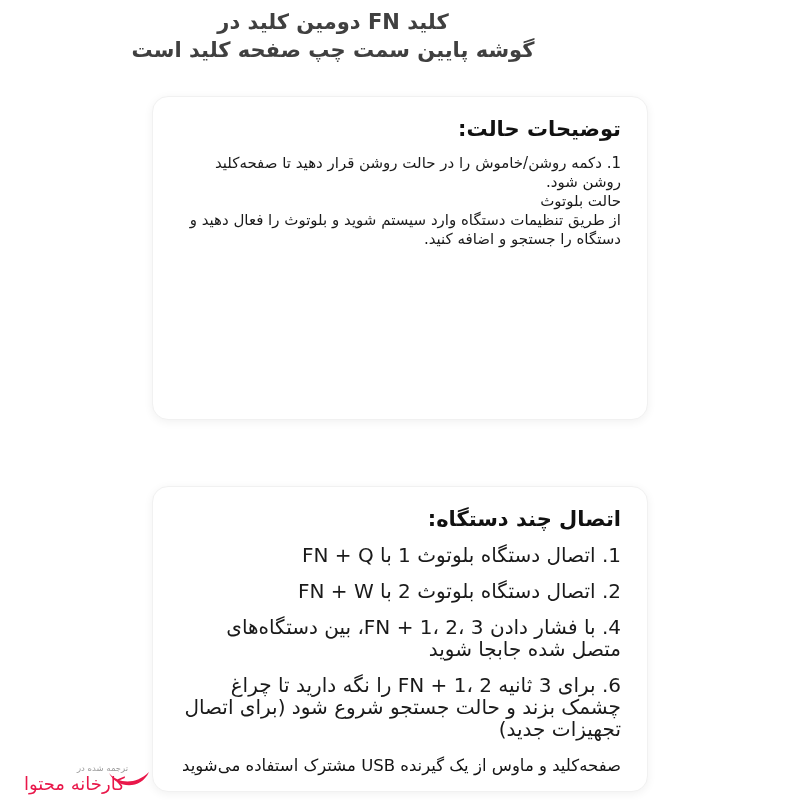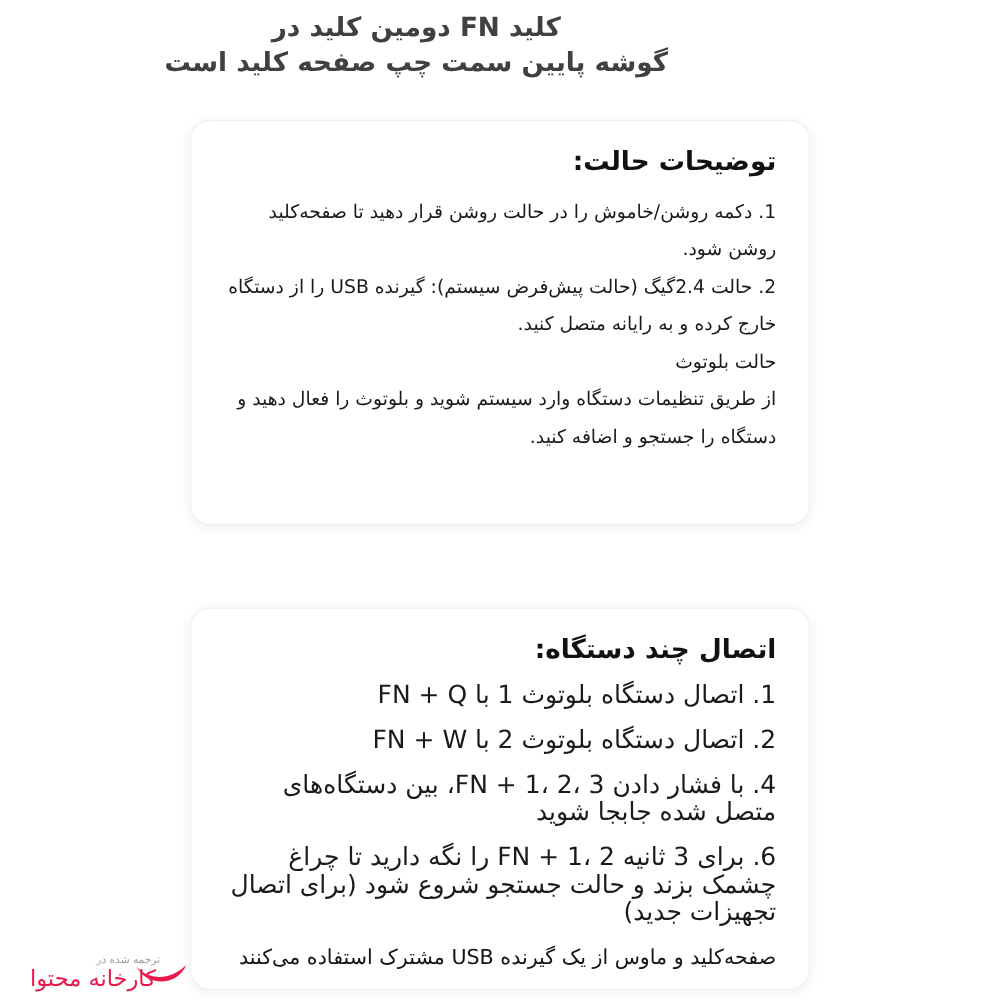--- a/index.html
+++ b/index.html
@@ -25,21 +25,21 @@
     box-shadow:0 2px 10px rgba(0,0,0,0.06);
     padding:20px 26px;
   }
   .card-connection { top:96px;  height:324px; }
   .card-multidevice { top:486px; height:306px; }
   .card h2 {
     font-size:21px; font-weight:bold; color:#111111;
     margin-bottom:13px;
   }
   .card-connection p {
-    font-size:15px; line-height:30px; color:#1a1a1a;
+    font-size:15px; line-height:19px; color:#1a1a1a;
     text-align:right;
   }
   .card-multidevice .item {
     font-size:20px; line-height:22px; margin-bottom:14px;
     color:#1a1a1a; text-align:right;
   }
   .card-multidevice .usb-note {
     font-size:16.5px; line-height:23px; margin-top:14px;
     color:#141414; text-align:right;
   }
@@ -64,32 +64,31 @@
 <body>
 
 <div class="page-title">
   <div>کلید FN دومین کلید در</div>
   <div>گوشه پایین سمت چپ صفحه کلید است</div>
 </div>
 
 <section class="card card-connection">
   <h2>توضیحات حالت:</h2>
   <p>1. دکمه روشن/خاموش را در حالت روشن قرار دهید تا صفحه‌کلید روشن شود.</p>
-  <p>2. حالت 2.4گیگ (حالت پیش‌فرض سیستم): گیرنده USB را از دستگاه خارج کرده و به رایانه متصل کنید.</p>
   <p>حالت بلوتوث</p>
   <p>از طریق تنظیمات دستگاه وارد سیستم شوید و بلوتوث را فعال دهید و دستگاه را جستجو و اضافه کنید.</p>
 </section>
 
 <section class="card card-multidevice">
   <h2>اتصال چند دستگاه:</h2>
   <p class="item">1. اتصال دستگاه بلوتوث 1 با FN + Q</p>
   <p class="item">2. اتصال دستگاه بلوتوث 2 با FN + W</p>
   <p class="item">4. با فشار دادن FN + 1، 2، 3، بین دستگاه‌های متصل شده جابجا شوید</p>
   <p class="item">6. برای 3 ثانیه FN + 1، 2 را نگه دارید تا چراغ چشمک بزند و حالت جستجو شروع شود (برای اتصال تجهیزات جدید)</p>
-  <p class="usb-note">صفحه‌کلید و ماوس از یک گیرنده USB مشترک استفاده می‌کنند</p>
+  <p class="usb-note">صفحه‌کلید و ماوس از یک گیرنده USB مشترک استفاده می‌شوید</p>
 </section>
 
 <div class="logo">
   <div class="tagline">ترجمه شده در</div>
   <div class="brand" style="color: rgb(233, 23, 74);">کارخانه محتوا</div>
   <svg class="swoosh" viewBox="0 0 42 22" aria-hidden="true">
     <path d="M1,4 C10,15 28,16 41,3 C33,21 9,20 1,4 Z" fill="#e9174a"></path>
   </svg>
 </div>
 

